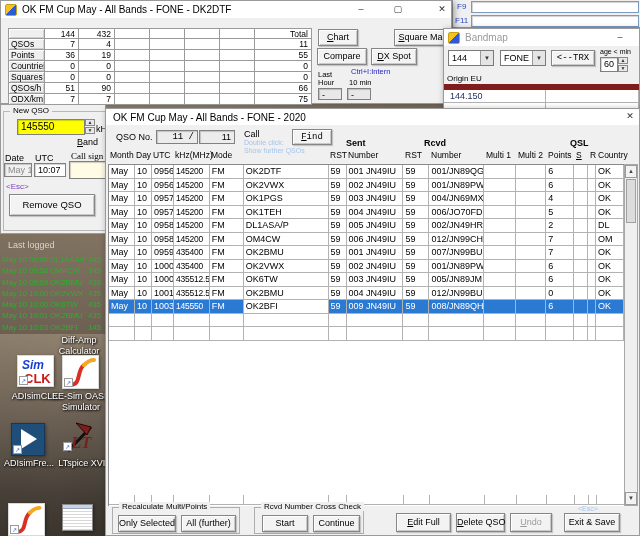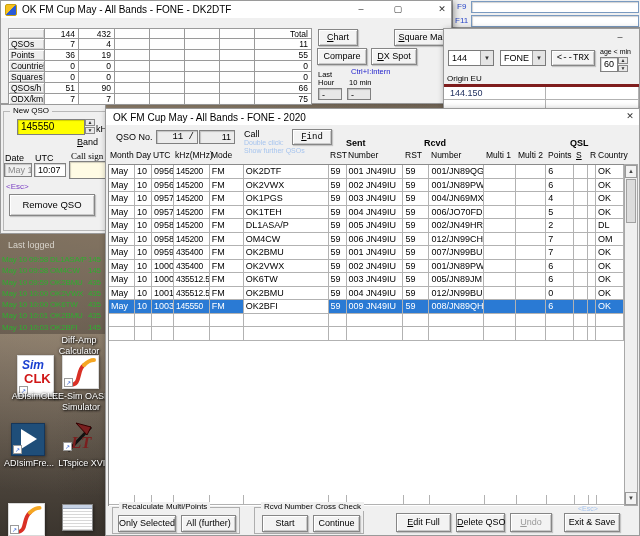--- a/index.html
+++ b/index.html
@@ -70,21 +70,21 @@
 
   .bluehint { color:#a6c4ee; font-size:7px; line-height:8px; white-space:nowrap; }
   .wbtn { position:absolute; text-align:center; font-size:9px; color:#333; width:16px; height:14px; line-height:13px; }
 </style>
 </head>
 <body>
 
 <div class="dicon-label" style="left:50px; top:335px; width:58px;">Diff-Amp</div>
 <div class="dicon-label" style="left:50px; top:346px; width:58px;">Calculator</div>
 
-<div class="icobox" style="left:17px; top:355px; width:37px; height:42px;">
+<div class="icobox" style="left:17px; top:355px; width:37px; height:32px;">
   <div style="position:absolute; left:4px; top:2px; color:#1a3fd0; font-weight:bold; font-style:italic; font-size:12px;">Sim</div>
   <div style="position:absolute; left:6px; top:15px; color:#d01818; font-weight:bold; font-size:13px;">CLK</div>
   <div class="shortcut">↗</div>
 </div>
 <div class="dicon-label" style="left:4px; top:391px; width:62px;">ADIsimCLK</div>
 
 <div class="icobox" style="left:62px; top:355px; width:37px; height:34px;">
   <svg width="35" height="32" viewBox="0 0 35 32">
     <path d="M7 29 C 19 29 13 15 21 9" stroke="#d93025" stroke-width="4" fill="none" stroke-linecap="round"></path>
     <path d="M21 9 C 25 5 28 4 31 4" stroke="#f5a623" stroke-width="4" fill="none" stroke-linecap="round"></path>
@@ -231,38 +231,42 @@
   <div class="lbl" style="left:350px; top:66px; color:#2222cc; font-size:7.5px;">Ctrl+I:Intern</div>
 
   <div class="lbl" style="left:317px; top:69px; font-size:7.5px;">Last</div>
   <div class="lbl" style="left:317px; top:77px; font-size:7.5px;">Hour</div>
   <div class="lbl" style="left:348px; top:77px; font-size:7.5px;">10 min</div>
   <div class="field" style="left:317px; top:87px; width:24px; height:12px; background:#e8e8e8;">-</div>
   <div class="field" style="left:346px; top:87px; width:24px; height:12px; background:#e8e8e8;">-</div>
 </div>
 
 <div class="win" style="left:443px; top:28px; width:197px; height:90px;">
+  <div class="titlebar">
+    <span class="app-ico"></span>
+    <span style="color:#9a9a9a;">Bandmap</span>
+  </div>
   <span class="wbtn" style="left:168px; top:2px;">–</span>
 
   <div class="dd" style="left:4px; top:21px; width:46px; height:16px;">
     <span class="dtext">144</span>
     <span class="dbtn">▼</span>
   </div>
   <div class="dd" style="left:56px; top:21px; width:46px; height:16px;">
     <span class="dtext">FONE</span>
     <span class="dbtn">▼</span>
   </div>
   <div class="btn h16" style="left:107px; top:21px; width:44px;">&lt;--TRX</div>
   <div class="lbl" style="left:156px; top:19px; font-size:7px;">age &lt; min</div>
   <div class="field" style="left:156px; top:28px; width:18px; height:15px; line-height:13px;">60</div>
   <div class="spin" style="left:174px; top:28px;">▲</div>
   <div class="spin" style="left:174px; top:36px;">▼</div>
 
   <div class="lbl" style="left:3px; top:45px; font-size:8px;">Origin EU</div>
-  <div id="bm-rows" style="position:absolute; left:0; top:55px; width:195px; background:#fff; border-top:3px solid #7f1d1d;">
+  <div id="bm-rows" style="position:absolute; left:0; top:55px; width:195px; background:#fff; border-top:6px solid #7f1d1d;">
       <div class="log-row" style="height: 13px;">
         <div class="cell" style="width: 102px; color: rgb(26, 42, 90); padding-left: 6px; line-height: 12px;">144.150</div>
         <div class="cell" style="width: 93px; line-height: 12px;"></div>
       </div>
       <div class="log-row" style="height: 13px;">
         <div class="cell" style="width: 102px; color: rgb(26, 42, 90); padding-left: 6px; line-height: 12px;"></div>
         <div class="cell" style="width: 93px; line-height: 12px;"></div>
       </div>
     </div>
 </div>

